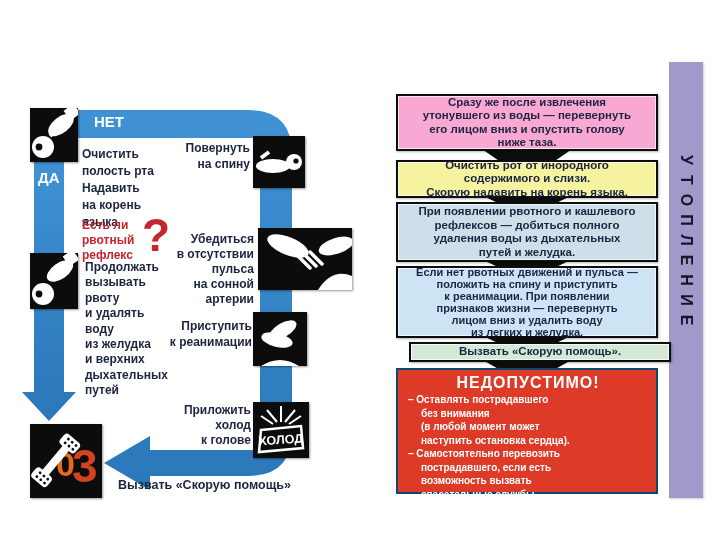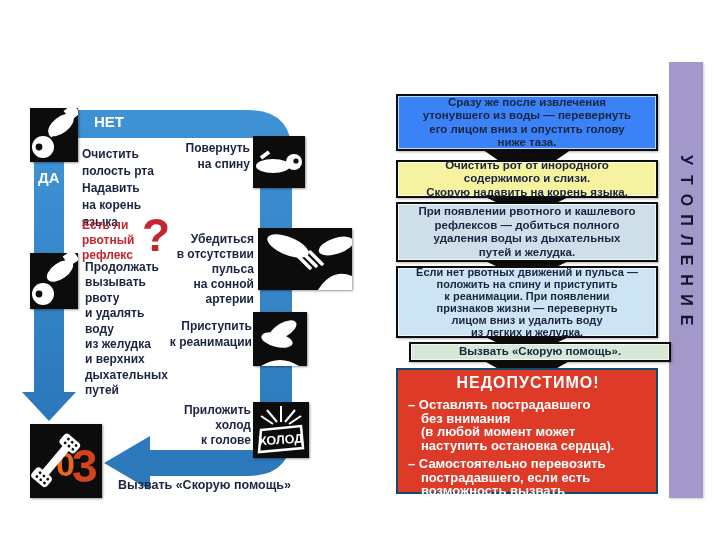--- a/index.html
+++ b/index.html
@@ -45,22 +45,22 @@
           display:flex; align-items:center; justify-content:center; text-align:center;
           font-weight:bold; font-size:11.5px; line-height:13.5px; color:#1b2440;
           white-space:pre-line; z-index:2; padding:2px 4px; }
   .conn { position:absolute; left:479px; width:96px; background:#0d0d0d; z-index:1;
           clip-path:polygon(0 0, 100% 0, 76% 100%, 24% 100%); }
 
   .warn { position:absolute; left:396px; top:368px; width:262px; height:126px;
           background:#dd3a28; border:2px solid #0c4a6e; z-index:2; padding:3px 8px 0 10px; }
   .warn-title { text-align:center; color:#fff; font-weight:bold; font-size:16px;
                 letter-spacing:1px; line-height:20px; }
-  .warn-item { color:#fff; font-weight:bold; font-size:13px; line-height:13.5px;
-               white-space:pre-line; padding-left:13px; text-indent:-13px; margin-top:5px; }
+  .warn-item { color:#fff; font-weight:bold; font-size:10px; line-height:13.5px;
+               white-space:pre-line; padding-left:13px; text-indent:-13px; }
 
   .icon-svg { display:block; width:100%; height:100%; }
 </style>
 </head>
 <body>
 
 <div class="canvas">
 
 
   <div class="strip" id="strip">
@@ -208,21 +208,21 @@
   </div>
 
   <div class="t" style="left:118px; top:477px; font-size:12.5px;">Вызвать «Скорую помощь»</div>
 
   <div class="conn" style="top:147px; height:16px;"></div>
   <div class="conn" style="top:194px; height:11px;"></div>
   <div class="conn" style="top:258px; height:11px;"></div>
   <div class="conn" style="top:334px; height:11px;"></div>
   <div class="conn" style="top:358px; height:13px;"></div>
 
-  <div class="rbox" style="top: 94px; height: 57px; background: #3b82f6;">Сразу же после извлечения
+  <div class="rbox" style="top: 94px; height: 57px; background: #f9a8d4;">Сразу же после извлечения
 утонувшего из воды — перевернуть
 его лицом вниз и опустить голову
 ниже таза.</div>
   <div class="rbox" style="top: 160px; height: 38px; background: rgb(245, 242, 160);">Очистить рот от инородного
 содержимого и слизи.
 Скорую надавить на корень языка.</div>
   <div class="rbox" style="top: 202px; height: 60px; background: rgb(207, 223, 233);">При появлении рвотного и кашлевого
 рефлексов — добиться полного
 удаления воды из дыхательных
 путей и желудка.</div>

